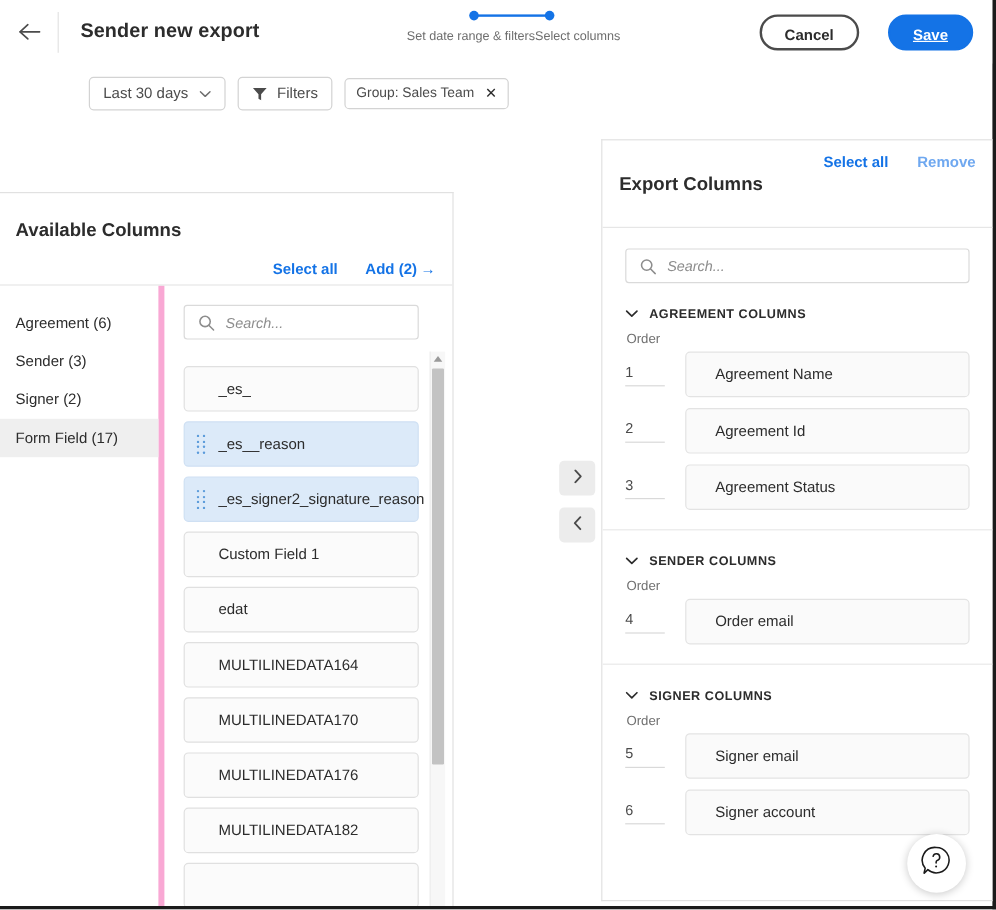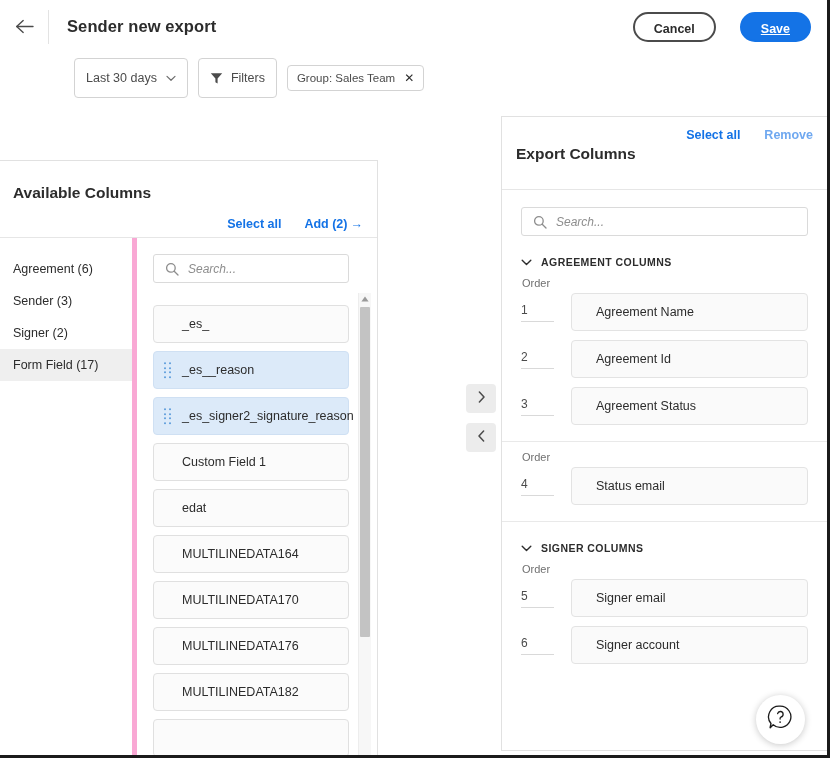--- a/index.html
+++ b/index.html
@@ -131,21 +131,21 @@
     gap: 10px;
     padding-left: 74px;
     box-sizing: border-box;
   }
   .pill {
     display: flex;
     align-items: center;
     border: 1px solid #d3d3d3;
     border-radius: 4px;
     background: #ffffff;
-    height: 40px;
+    height: 28px;
     padding: 0 11px;
     font-size: 12.5px;
     color: #4b4b4b;
     cursor: pointer;
     box-sizing: border-box;
     white-space: nowrap;
   }
   .pill .caret {
     margin-left: 9px;
     display: inline-block;
@@ -467,20 +467,31 @@
       <span>
         <svg width="19" height="15" viewBox="0 0 19 15">
           <path d="M8.2 1.6 L1.7 7.5 L8.2 13.4" fill="none" stroke="#4b4b4b" stroke-width="1.4" stroke-linecap="round" stroke-linejoin="round"></path>
           <path d="M1.9 7.5 H18" fill="none" stroke="#4b4b4b" stroke-width="1.4" stroke-linecap="round"></path>
         </svg>
       </span>
     </div>
     <div class="header-divider"></div>
     <div class="header-title">Sender new export</div>
 
+    <div class="stepper">
+      <div class="stepper-track">
+        <div class="stepper-line"></div>
+        <div class="stepper-dot first"></div>
+        <div class="stepper-dot second"></div>
+      </div>
+      <div class="stepper-labels">
+        <span>Set date range &amp; filters</span>
+        <span>Select columns</span>
+      </div>
+    </div>
 
     <div class="header-actions">
       <div class="btn btn-cancel">Cancel</div>
       <div class="btn btn-save">Save</div>
     </div>
   </div>
 
   <div class="toolbar">
     <div class="pill">
       <span>Last 30 days</span>
@@ -673,24 +684,32 @@
           </div>
           <div class="exp-row">
             <div class="exp-order">3</div>
             <div class="exp-name">Agreement Status</div>
           </div>
         </div>
 
         <div class="group-sep"></div>
 
         <div class="group-block">
+          <div class="group-head">
+            <span>
+              <svg width="11" height="7" viewBox="0 0 11 7">
+                  <path d="M1.2 1.3 L5.5 5.5 L9.8 1.3" fill="none" stroke="#2c2c2c" stroke-width="1.4" stroke-linecap="round" stroke-linejoin="round"></path>
+                </svg>
+            </span>
+            <span>SENDER COLUMNS</span>
+          </div>
           <div class="order-label">Order</div>
           <div class="exp-row">
             <div class="exp-order">4</div>
-            <div class="exp-name">Status email</div>
+            <div class="exp-name">Order email</div>
           </div>
         </div>
 
         <div class="group-sep"></div>
 
         <div class="group-block">
           <div class="group-head">
             <span>
               <svg width="11" height="7" viewBox="0 0 11 7">
                   <path d="M1.2 1.3 L5.5 5.5 L9.8 1.3" fill="none" stroke="#2c2c2c" stroke-width="1.4" stroke-linecap="round" stroke-linejoin="round"></path>

